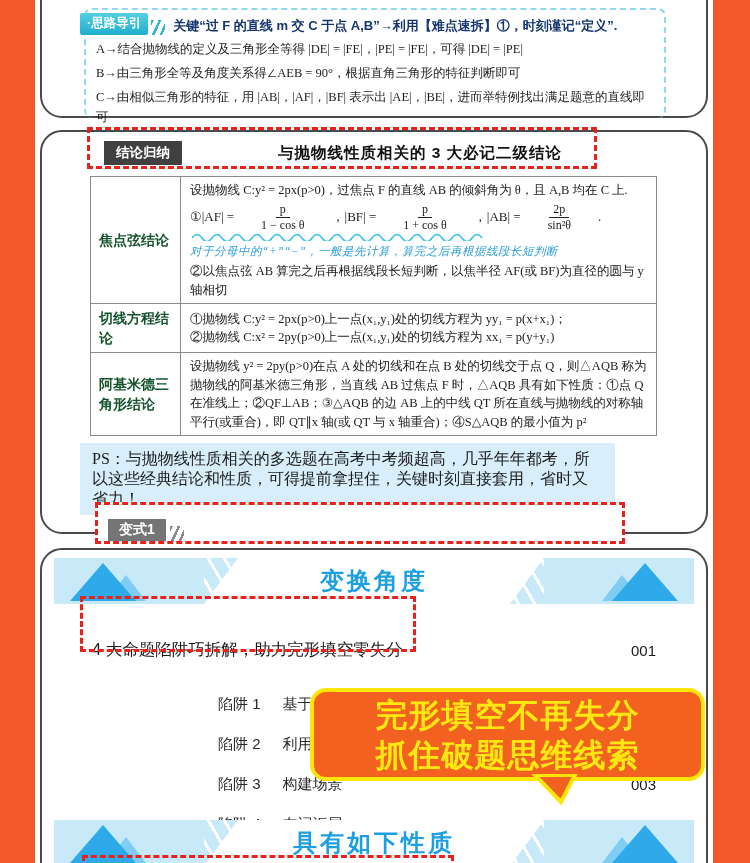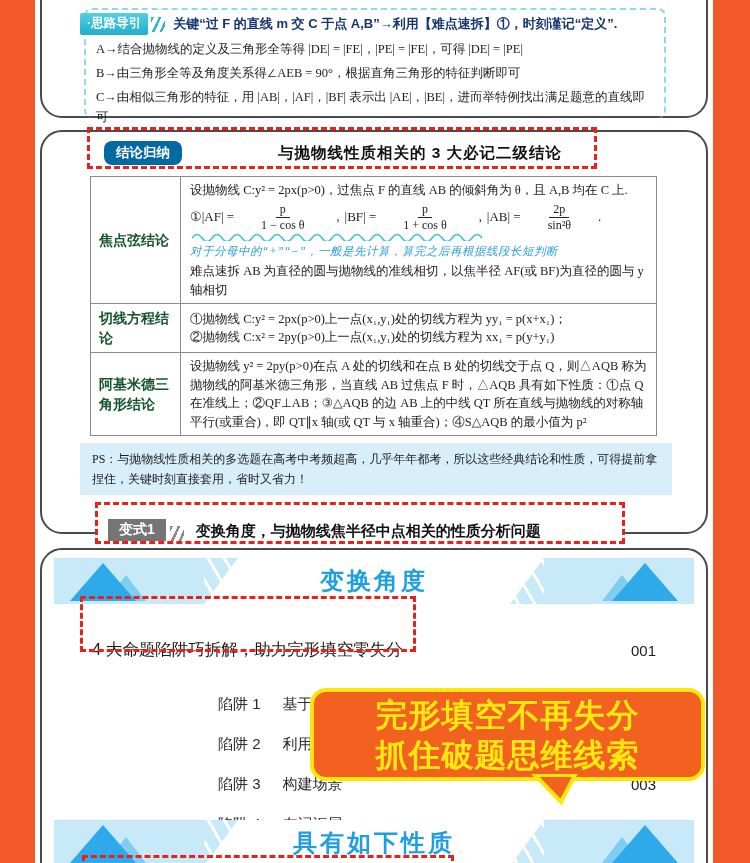--- a/index.html
+++ b/index.html
@@ -14,60 +14,60 @@
     border:2px solid #4a4a4a; border-radius:22px;
   }
 
   
   .card-guide { top:-44px; height:162px; }
   .guide-box {
     position:absolute; left:42px; right:40px; top:50px; bottom:-2px;
     border:2px dashed #8FD8F0; border-bottom:none; border-radius:8px;
     padding:4px 10px 0 10px;
   }
-  .guide-head { display:flex; align-items:center; margin-left:-16px; margin-top:-1px; }
+  .guide-head { display:flex; align-items:flex-end; margin-left:-16px; margin-top:-1px; }
   .badge-cyan {
     background:linear-gradient(180deg,#54CFE4,#1FAECB); color:#fff;
     font-weight:bold; font-size:12.5px; padding:2px 7px 3px 7px; border-radius:2px;
     white-space:nowrap;
   }
   .slashes-cyan { width:14px; height:15px; margin-left:3px;
     background:repeating-linear-gradient(115deg,#2BB9D6 0 2.5px,transparent 2.5px 7px); }
   .guide-intro { color:#14356F; font-weight:bold; font-size:13px; margin-left:8px; white-space:nowrap; }
   .guide-line { font-family:"Liberation Serif", serif; font-size:12.5px; line-height:20px; margin-top:4px; color:#1c1c1c; }
 
   
   .card-conclusion { top:130px; height:404px; }
   .red-dash { border:3px dashed #E8211A; pointer-events:none; }
   .conclusion-redbox { position:absolute; left:45px; top:-5px; width:510px; height:42px; z-index:4; }
   .conclusion-head { position:relative; height:42px; display:flex; align-items:center; }
   .badge-blue {
-    margin-left:62px; background:#0369a1; color:#fff; font-weight:bold;
-    font-size:13.5px; padding:3px 12px; border-radius:8px; white-space:nowrap;
+    margin-left:62px; background:#404040; color:#fff; font-weight:bold;
+    font-size:13.5px; padding:3px 12px; border-radius:0; white-space:nowrap;
   }
   .conclusion-title {
     position:absolute; left:170px; right:78px; text-align:center;
     font-weight:bold; font-size:15.5px; color:#111; letter-spacing:1px; white-space:nowrap;
   }
   table.concl { border-collapse:collapse; margin:2px 0 0 48px; width:567px;
     font-family:"Liberation Serif", serif; }
   table.concl td { border:1.4px solid #8a8a8a; vertical-align:middle; }
   td.lbl { width:90px; font-family:"Liberation Sans",sans-serif; font-weight:bold;
     font-size:14px; padding:4px 8px; color:#14532d; line-height:20px; }
   td.cnt { padding:4px 9px; font-size:12.5px; line-height:18.5px; color:#1b1b1b; }
   .formula-line { font-size:13px; margin:3px 0 0 0; display:flex; align-items:center; flex-wrap:wrap;gap:24px; }
   .frac { display:inline-flex; flex-direction:column; align-items:center; margin:0 3px;
     vertical-align:middle; font-size:12px; line-height:13px; }
   .frac .num { border-bottom:1px solid #222; padding:0 4px 1px 4px; }
   .frac .den { padding-top:1px; }
   .wave { display:block; margin:1px 0 0 2px; }
   .hand-note { color:#2D9FD6; font-size:11.5px; font-style:italic; margin:1px 0 2px 0; letter-spacing:0.5px; }
   .ps-block {
-    margin:7px 0 0 38px; width:592px; background:#D8EEFA; padding:6px 12px;
-    font-family:"Liberation Serif", serif; font-size:12px; line-height:20px; color:#1b1b1b;
+    margin:7px 0 0 38px; width:535px; background:#D8EEFA; padding:6px 12px;
+    font-family:"Liberation Serif", serif; font-size:16px; line-height:20px; color:#1b1b1b;
   }
   .variant-box {
     position:absolute; left:53px; bottom:-12px; width:530px; height:42px;
     border:3px dashed #E8211A; background:#fff; display:flex; align-items:flex-end;
     padding-left:10px; z-index:5;
   }
   .badge-gray { background:#757575; color:#fff; font-weight:bold; font-size:14px;
     padding:2px 11px; white-space:nowrap; }
   .slashes-gray { width:14px; height:15px; margin-left:4px;
     background:repeating-linear-gradient(115deg,#8a8a8a 0 2.5px,transparent 2.5px 7px); }
@@ -156,21 +156,21 @@
             <span class="frac">
                   <span class="num">2p</span>
                   <span class="den">sin²θ</span>
                 </span>
             <span>.</span>
           </div>
           <svg class="wave" width="296" height="8" viewBox="0 0 296 8">
                 <path d="M0 5 q5 -7 10 0 t10 0 t10 0 t10 0 t10 0 t10 0 t10 0 t10 0 t10 0 t10 0 t10 0 t10 0 t10 0 t10 0 t10 0 t10 0 t10 0 t10 0 t10 0 t10 0 t10 0 t10 0 t10 0 t10 0 t10 0 t10 0 t10 0 t10 0 t10 0" fill="none" stroke="#3FC4E8" stroke-width="1.6"></path>
               </svg>
           <div class="hand-note">对于分母中的“+”“−”，一般是先计算，算完之后再根据线段长短判断</div>
-          <div>难点速拆 AB 为直径的圆与抛物线的准线相切，以焦半径 AF(或 BF)为直径的圆与 y 轴相切</div>
+          <div>②以焦点弦 AB 算完之后再根据线段长短判断，以焦半径 AF(或 BF)为直径的圆与 y 轴相切</div>
         </td>
       </tr>
       <tr>
         <td class="lbl">切线方程结论</td>
         <td class="cnt">
           <div>①抛物线 C:y² = 2px(p&gt;0)上一点(x₁,y₁)处的切线方程为 yy₁ = p(x+x₁)；</div>
           <div>②抛物线 C:x² = 2py(p&gt;0)上一点(x₁,y₁)处的切线方程为 xx₁ = p(y+y₁)</div>
         </td>
       </tr>
       <tr>
@@ -180,21 +180,20 @@
         </td>
       </tr>
     </tbody>
       </table>
 
     <div class="ps-block">PS：与抛物线性质相关的多选题在高考中考频超高，几乎年年都考，所以这些经典结论和性质，可得提前拿捏住，关键时刻直接套用，省时又省力！</div>
 
     <div class="variant-box">
       <span class="badge-gray">变式1</span>
       <span class="slashes-gray"></span>
-      <span class="variant-title">变换角度，与抛物线焦半径中点相关的性质分析问题</span>
     </div>
   </div>
 
   <div class="card card-toc">
 
     <div class="banner">
       <span class="tri2 l"></span>
       <span class="tri l"></span>
       <span class="stripes l"></span>
       <span class="stripes r"></span>

